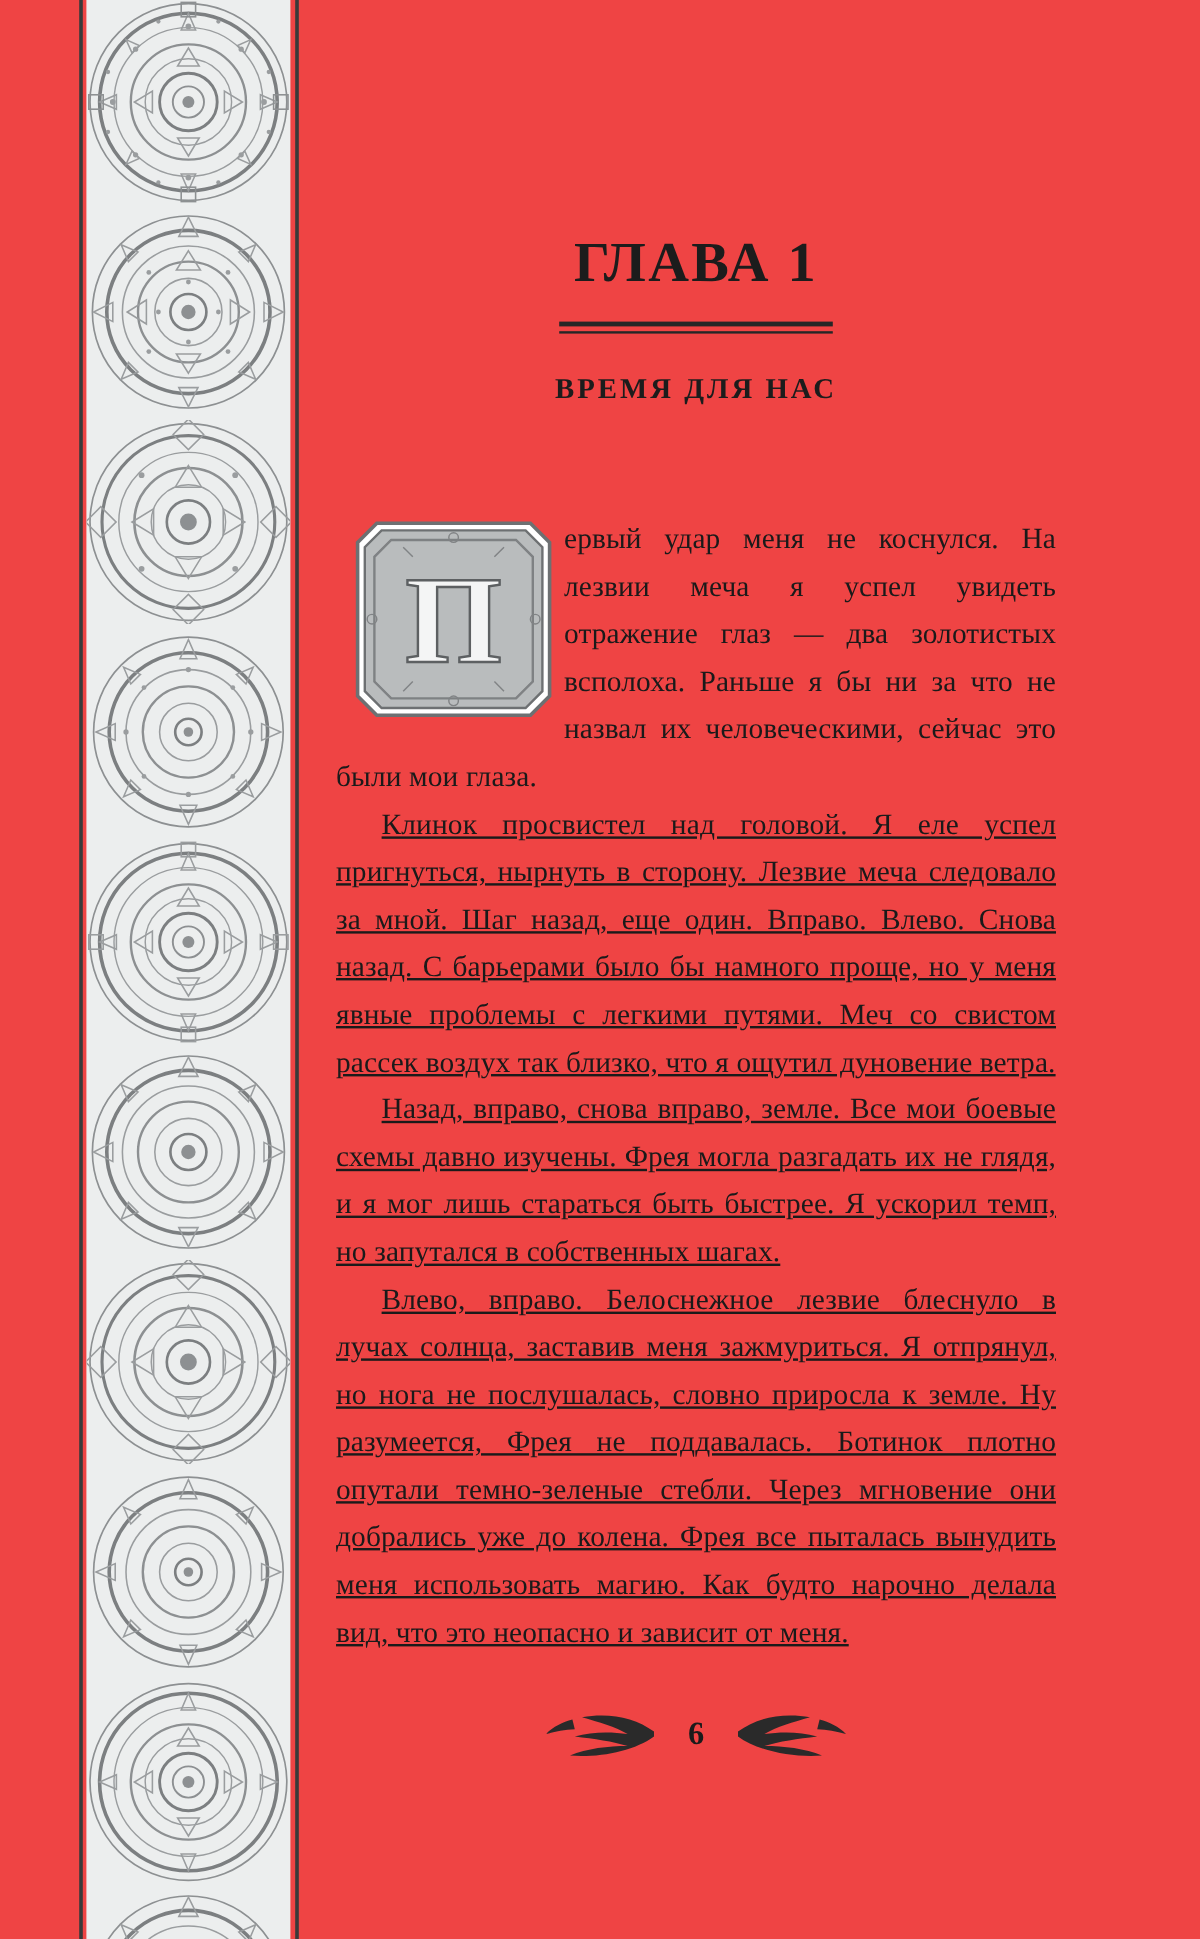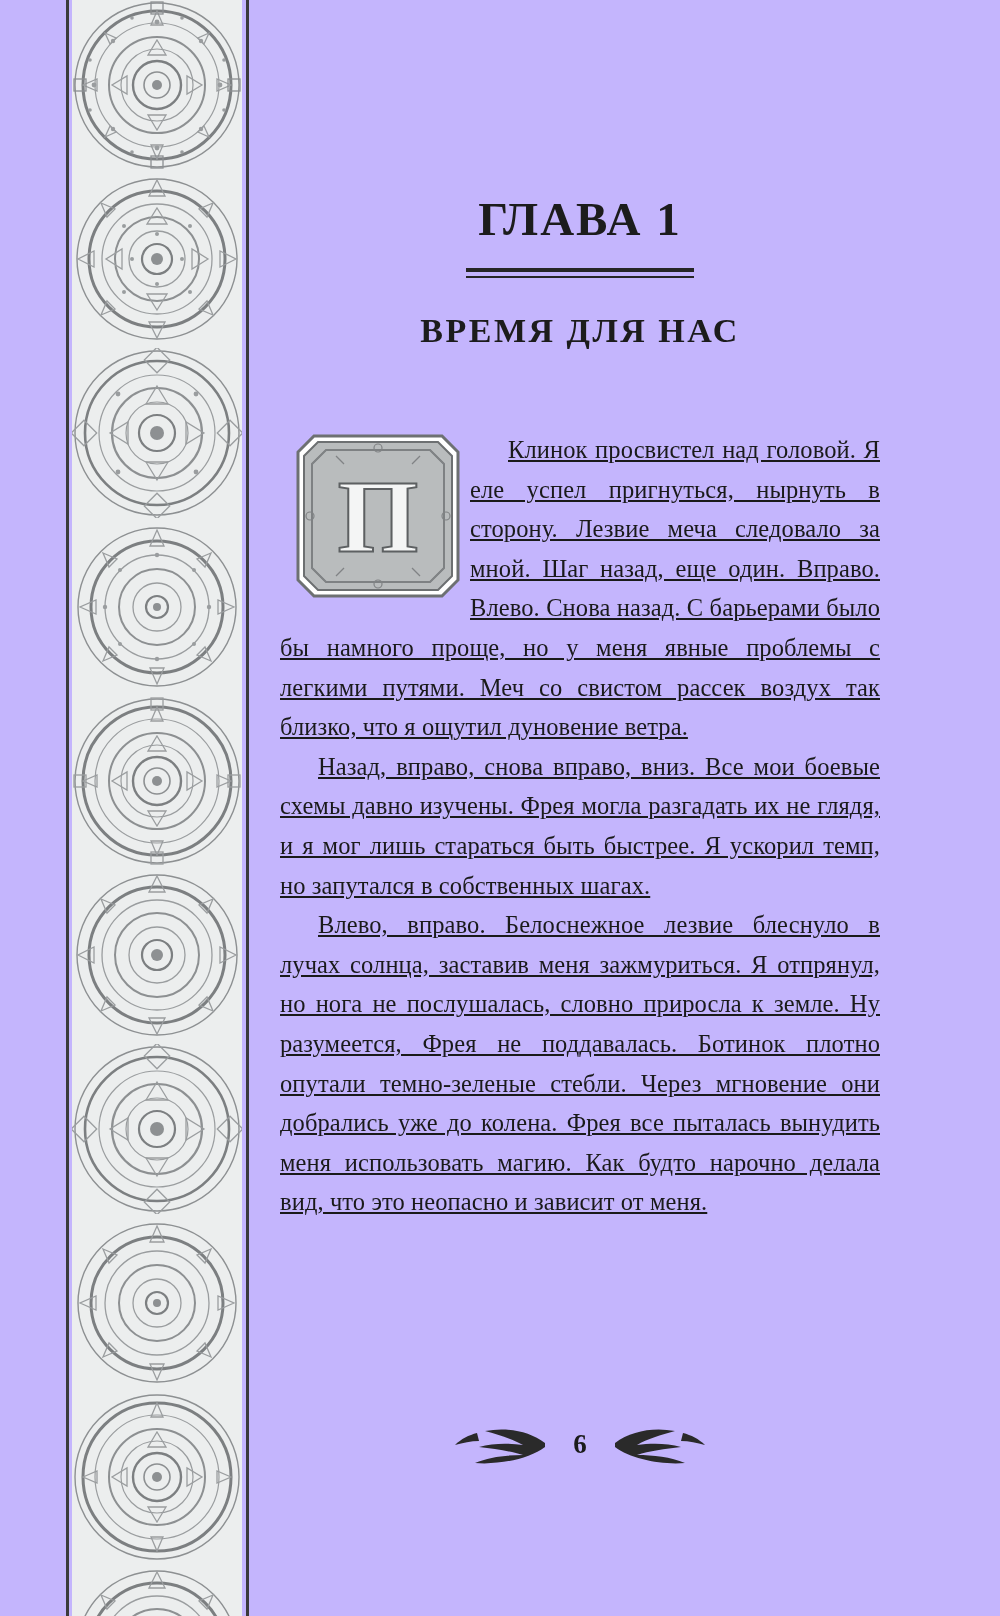--- a/index.html
+++ b/index.html
@@ -4,21 +4,21 @@
 <style>
   html, body {
     margin: 0;
     padding: 0;
     background: #ffffff;
   }
   .page {
     position: relative;
     width: 1000px;
     height: 1616px;
-    background: #c4b5fd;
+    background: #ef4444;
     overflow: hidden;
     font-family: "Liberation Serif", "DejaVu Serif", serif;
   }
 
   
   .ornament-band {
     position: absolute;
     left: 0;
     top: 0;
     width: 262px;
@@ -90,21 +90,21 @@
   .title-rules .r2 {
     height: 2px;
     background: #262626;
   }
   .chapter-subtitle {
     position: absolute;
     top: 312px;
     left: 0;
     width: 600px;
     text-align: center;
-    font-size: 34px;
+    font-size: 24px;
     letter-spacing: 2.5px;
     font-weight: bold;
     color: #1c1c1c;
   }
 
   
   .dropcap {
     position: absolute;
     left: 12px;
     top: 430px;
@@ -469,22 +469,23 @@
             <circle cx="86" cy="154" r="4"></circle>
           <circle cx="18" cy="86" r="4"></circle>
             <circle cx="154" cy="86" r="4"></circle>
         </g>
         <text x="86" y="122" text-anchor="middle" font-family="'Liberation Serif','DejaVu Serif',serif" font-size="104" font-weight="bold" fill="#f4f5f5" stroke="#5d6062" stroke-width="2">П</text>
       </svg>
     </div>
 
     <div class="body-text">
       <div class="float-box"></div>
+      <p class="first">ервый удар меня не коснулся. На лезвии меча я успел увидеть отражение глаз — два золотистых всполоха. Раньше я бы ни за что не назвал их человеческими, сейчас это были мои глаза.</p>
       <p class="indent">Клинок просвистел над головой. Я еле успел пригнуться, нырнуть в сторону. Лезвие меча следовало за мной. Шаг назад, еще один. Вправо. Влево. Снова назад. С барьерами было бы намного проще, но у меня явные проблемы с легкими путями. Меч со свистом рассек воздух так близко, что я ощутил дуновение ветра.</p>
-      <p class="indent">Назад, вправо, снова вправо, вниз. Все мои боевые схемы давно изучены. Фрея могла разгадать их не глядя, и я мог лишь стараться быть быстрее. Я ускорил темп, но запутался в собственных шагах.</p>
+      <p class="indent">Назад, вправо, снова вправо, земле. Все мои боевые схемы давно изучены. Фрея могла разгадать их не глядя, и я мог лишь стараться быть быстрее. Я ускорил темп, но запутался в собственных шагах.</p>
       <p class="indent">Влево, вправо. Белоснежное лезвие блеснуло в лучах солнца, заставив меня зажмуриться. Я отпрянул, но нога не послушалась, словно приросла к земле. Ну разумеется, Фрея не поддавалась. Ботинок плотно опутали темно-зеленые стебли. Через мгновение они добрались уже до колена. Фрея все пыталась вынудить меня использовать магию. Как будто нарочно делала вид, что это неопасно и зависит от меня.</p>
     </div>
   </div>
 
   <div class="footer">
     <svg class="wing" width="92" height="42" viewBox="0 0 92 42" xmlns="http://www.w3.org/2000/svg">
       <g fill="#2a2a2a">
         <path d="M90 20 C74 8 52 4 30 8 C44 12 58 16 68 22 C54 20 38 20 24 24 C40 26 56 28 68 32 C52 32 34 34 20 40 C44 42 74 36 90 24 Z"></path>
         <path d="M22 10 C14 12 6 16 0 22 C8 20 16 18 24 18 Z"></path>
       </g>

